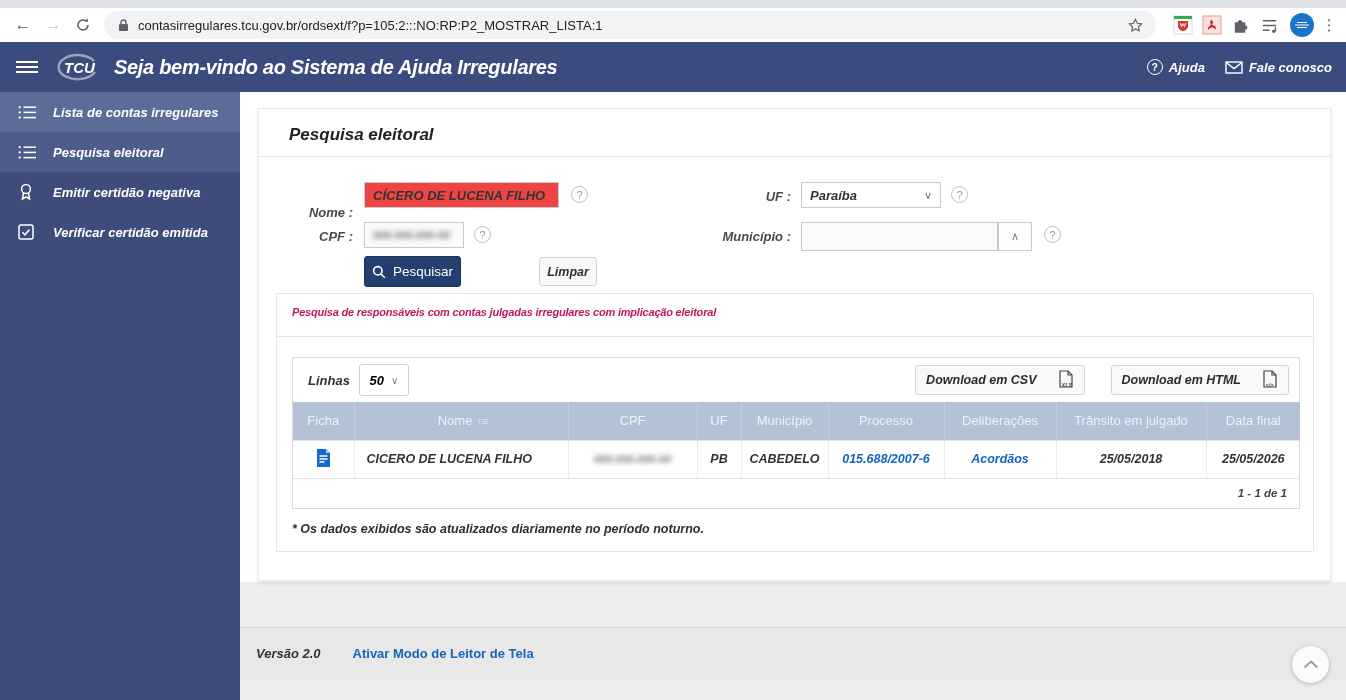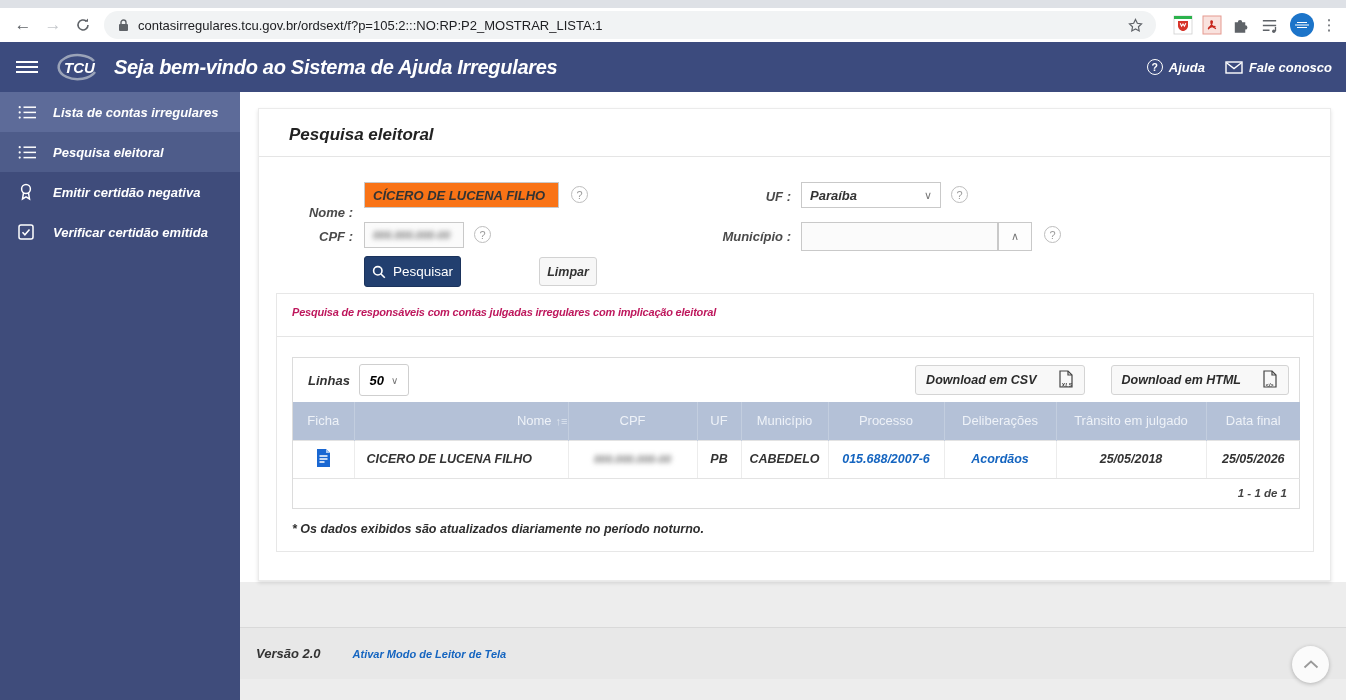--- a/index.html
+++ b/index.html
@@ -46,21 +46,21 @@
   .white-zone { height:490px; background:#fff; position:relative; }
 
   
   .card { position:absolute; top:16px; left:18px; right:15px; height:473px; background:#fff;
     border:1px solid #ebebeb; box-shadow:0 2px 4px rgba(0,0,0,.12); }
   .card-title { position:absolute; top:16px; left:30px; font-size:17px; font-weight:bold;
     font-style:italic; color:#222; }
   .hr { position:absolute; left:0; right:0; border-top:1px solid #e5e5e5; }
   .lbl { position:absolute; font-size:13px; font-weight:bold; font-style:italic; color:#4a4a4a;
     text-align:right; }
-  .inp { position:absolute; border:1px solid #c9c9c9; background:#f97316; padding:0 8px;
+  .inp { position:absolute; border:1px solid #c9c9c9; background:#ef4444; padding:0 8px;
     font-family:inherit; font-size:13px; font-weight:bold; font-style:italic; color:#333; }
   .selbox { position:absolute; border:1px solid #c9c9c9; background:#fff; display:flex;
     align-items:center; padding:0 8px; font-size:13px; font-weight:bold; font-style:italic;
     color:#333; cursor:pointer; }
   .selbox .chev { margin-left:auto; color:#777; font-size:11px; font-style:normal; font-weight:normal; }
   .help { position:absolute; width:17px; height:17px; border:1.5px solid #bdbdbd; border-radius:50%;
     color:#9c9c9c; font-size:11px; display:flex; align-items:center; justify-content:center;
     cursor:pointer; }
   .blurred { filter:blur(2.6px); color:#7a7a7a; font-weight:bold; font-style:italic; }
   .btn-search { position:absolute; background:#223f6f; color:#fff; border:1px solid #1b335c;
@@ -84,39 +84,39 @@
     font-weight:bold; font-style:italic; cursor:pointer; }
   .linhas-sel .chev { color:#777; font-size:10px; font-style:normal; font-weight:normal; }
   .dl-btn { height:30px; margin-left:26px; padding:0 10px; background:#f8f8f8;
     border:1px solid #d4d4d4; border-radius:3px; display:flex; align-items:center; gap:21px;
     font-size:12.5px; font-weight:bold; font-style:italic; color:#2b2b2b; cursor:pointer;
     font-family:inherit; }
   table { width:100%; border-collapse:collapse; table-layout:fixed; }
   thead th { background:#b4c1d7; color:#eef2f8; font-weight:normal; font-size:13px; height:38px;
     border-left:1px solid #c3cedf; text-align:center; overflow:hidden; white-space:nowrap; }
   thead th:first-child { border-left:none; }
-  thead th.al { text-align:right; padding-left:4px; }
+  thead th.al { text-align:center; padding-left:4px; }
   .sort-glyph { font-size:11px; color:#dfe6f0; margin-left:4px; }
   tbody td { height:38px; font-size:12.5px; font-weight:bold; font-style:italic; color:#333;
     border-left:1px solid #ececec; border-top:1px solid #e3e3e3; border-bottom:1px solid #e3e3e3;
     text-align:center; overflow:hidden; white-space:nowrap; }
   tbody td:first-child { border-left:none; }
   tbody td.al { text-align:left; padding-left:12px; }
   td a { color:#1565c0; text-decoration:none; cursor:pointer; }
   .pagination { height:29px; line-height:29px; text-align:right; padding-right:12px;
     font-size:11.5px; font-weight:bold; font-style:italic; color:#444; }
   .footnote { position:absolute; top:228px; left:15px; font-size:12.5px; font-weight:bold;
     font-style:italic; color:#2f2f2f; }
 
   
   .gray-gap { height:45px; background:#ededed; }
   .page-footer { height:52px; background:#e8e8e8; border-top:1px solid #d9d9d9; position:relative;
     display:flex; align-items:center; padding:0 15px 0 16px; }
   .version { font-size:13px; font-weight:bold; font-style:italic; color:#333; }
-  .sr-link { font-size:11px; font-weight:bold; font-style:italic; color:#1565c0; margin-left:32px;
+  .sr-link { font-size:13px; font-weight:bold; color:#1565c0; margin-left:32px;
     text-decoration:none; cursor:pointer; }
   .scroll-top { position:absolute; right:17px; top:18px; width:37px; height:37px; background:#fbfbfb;
     border-radius:50%; box-shadow:0 1px 4px rgba(0,0,0,.25); display:flex; align-items:center;
     justify-content:center; cursor:pointer; }
 </style>
 </head>
 <body>
 
 <div>
   <div class="win-strip"></div>

